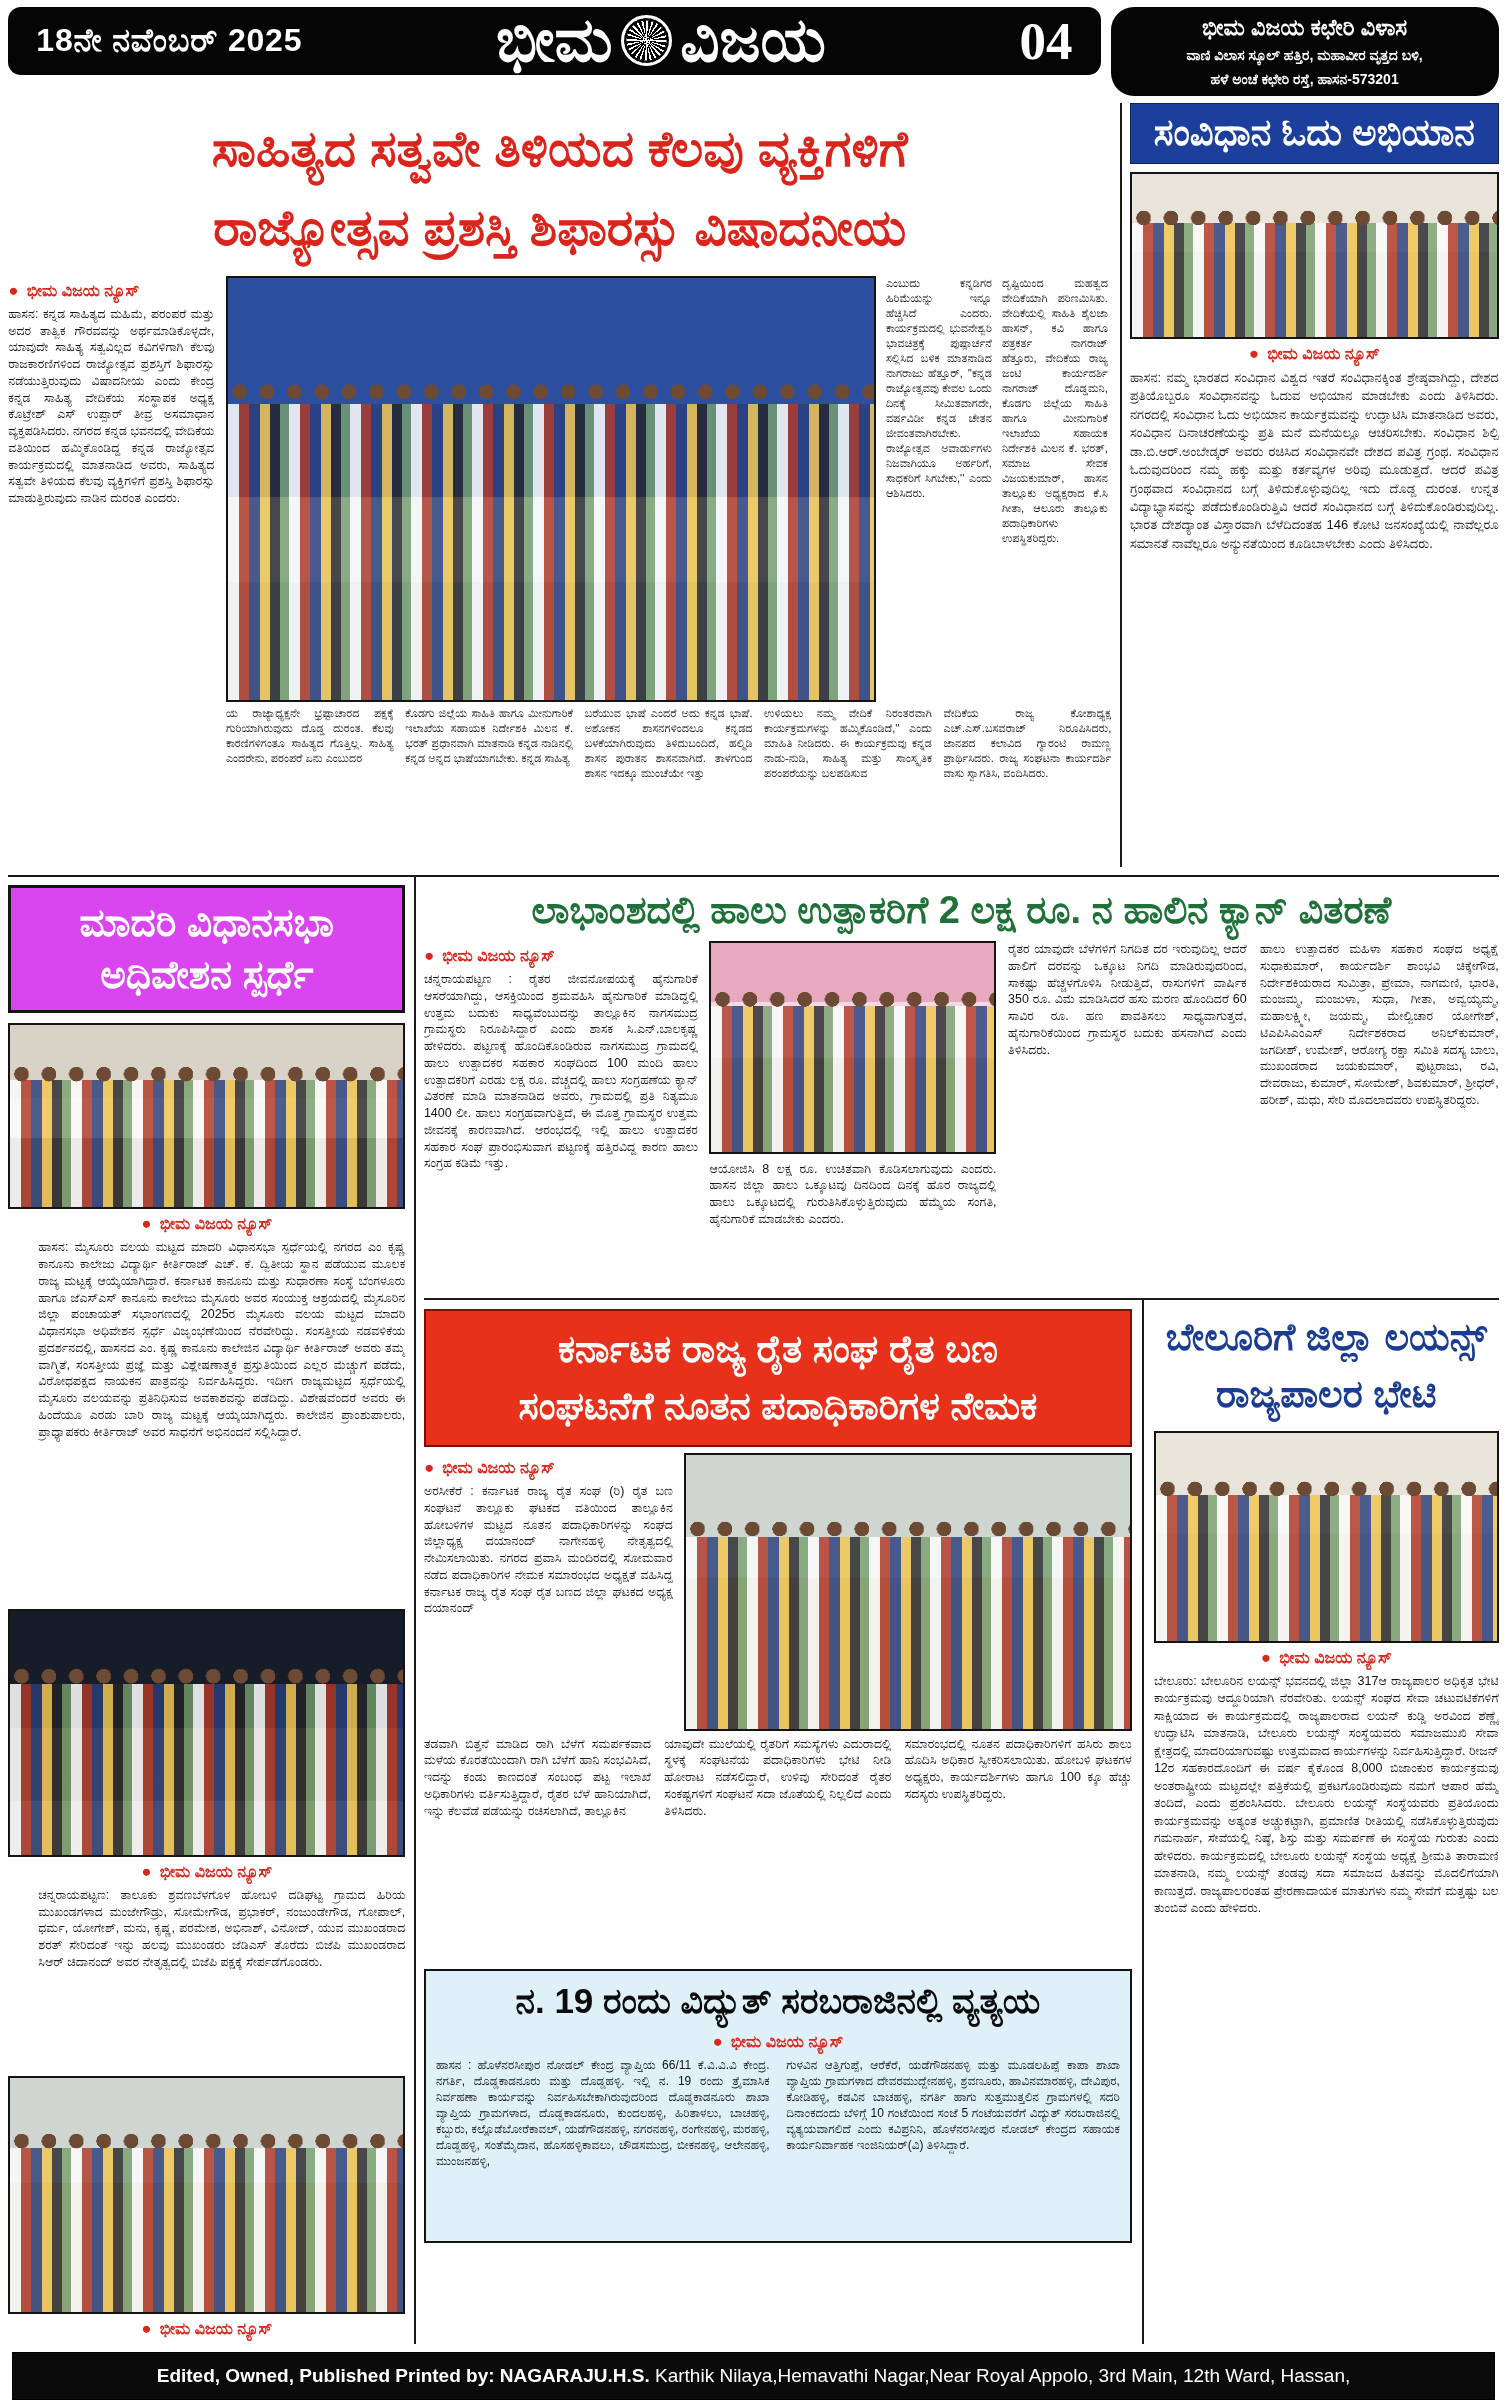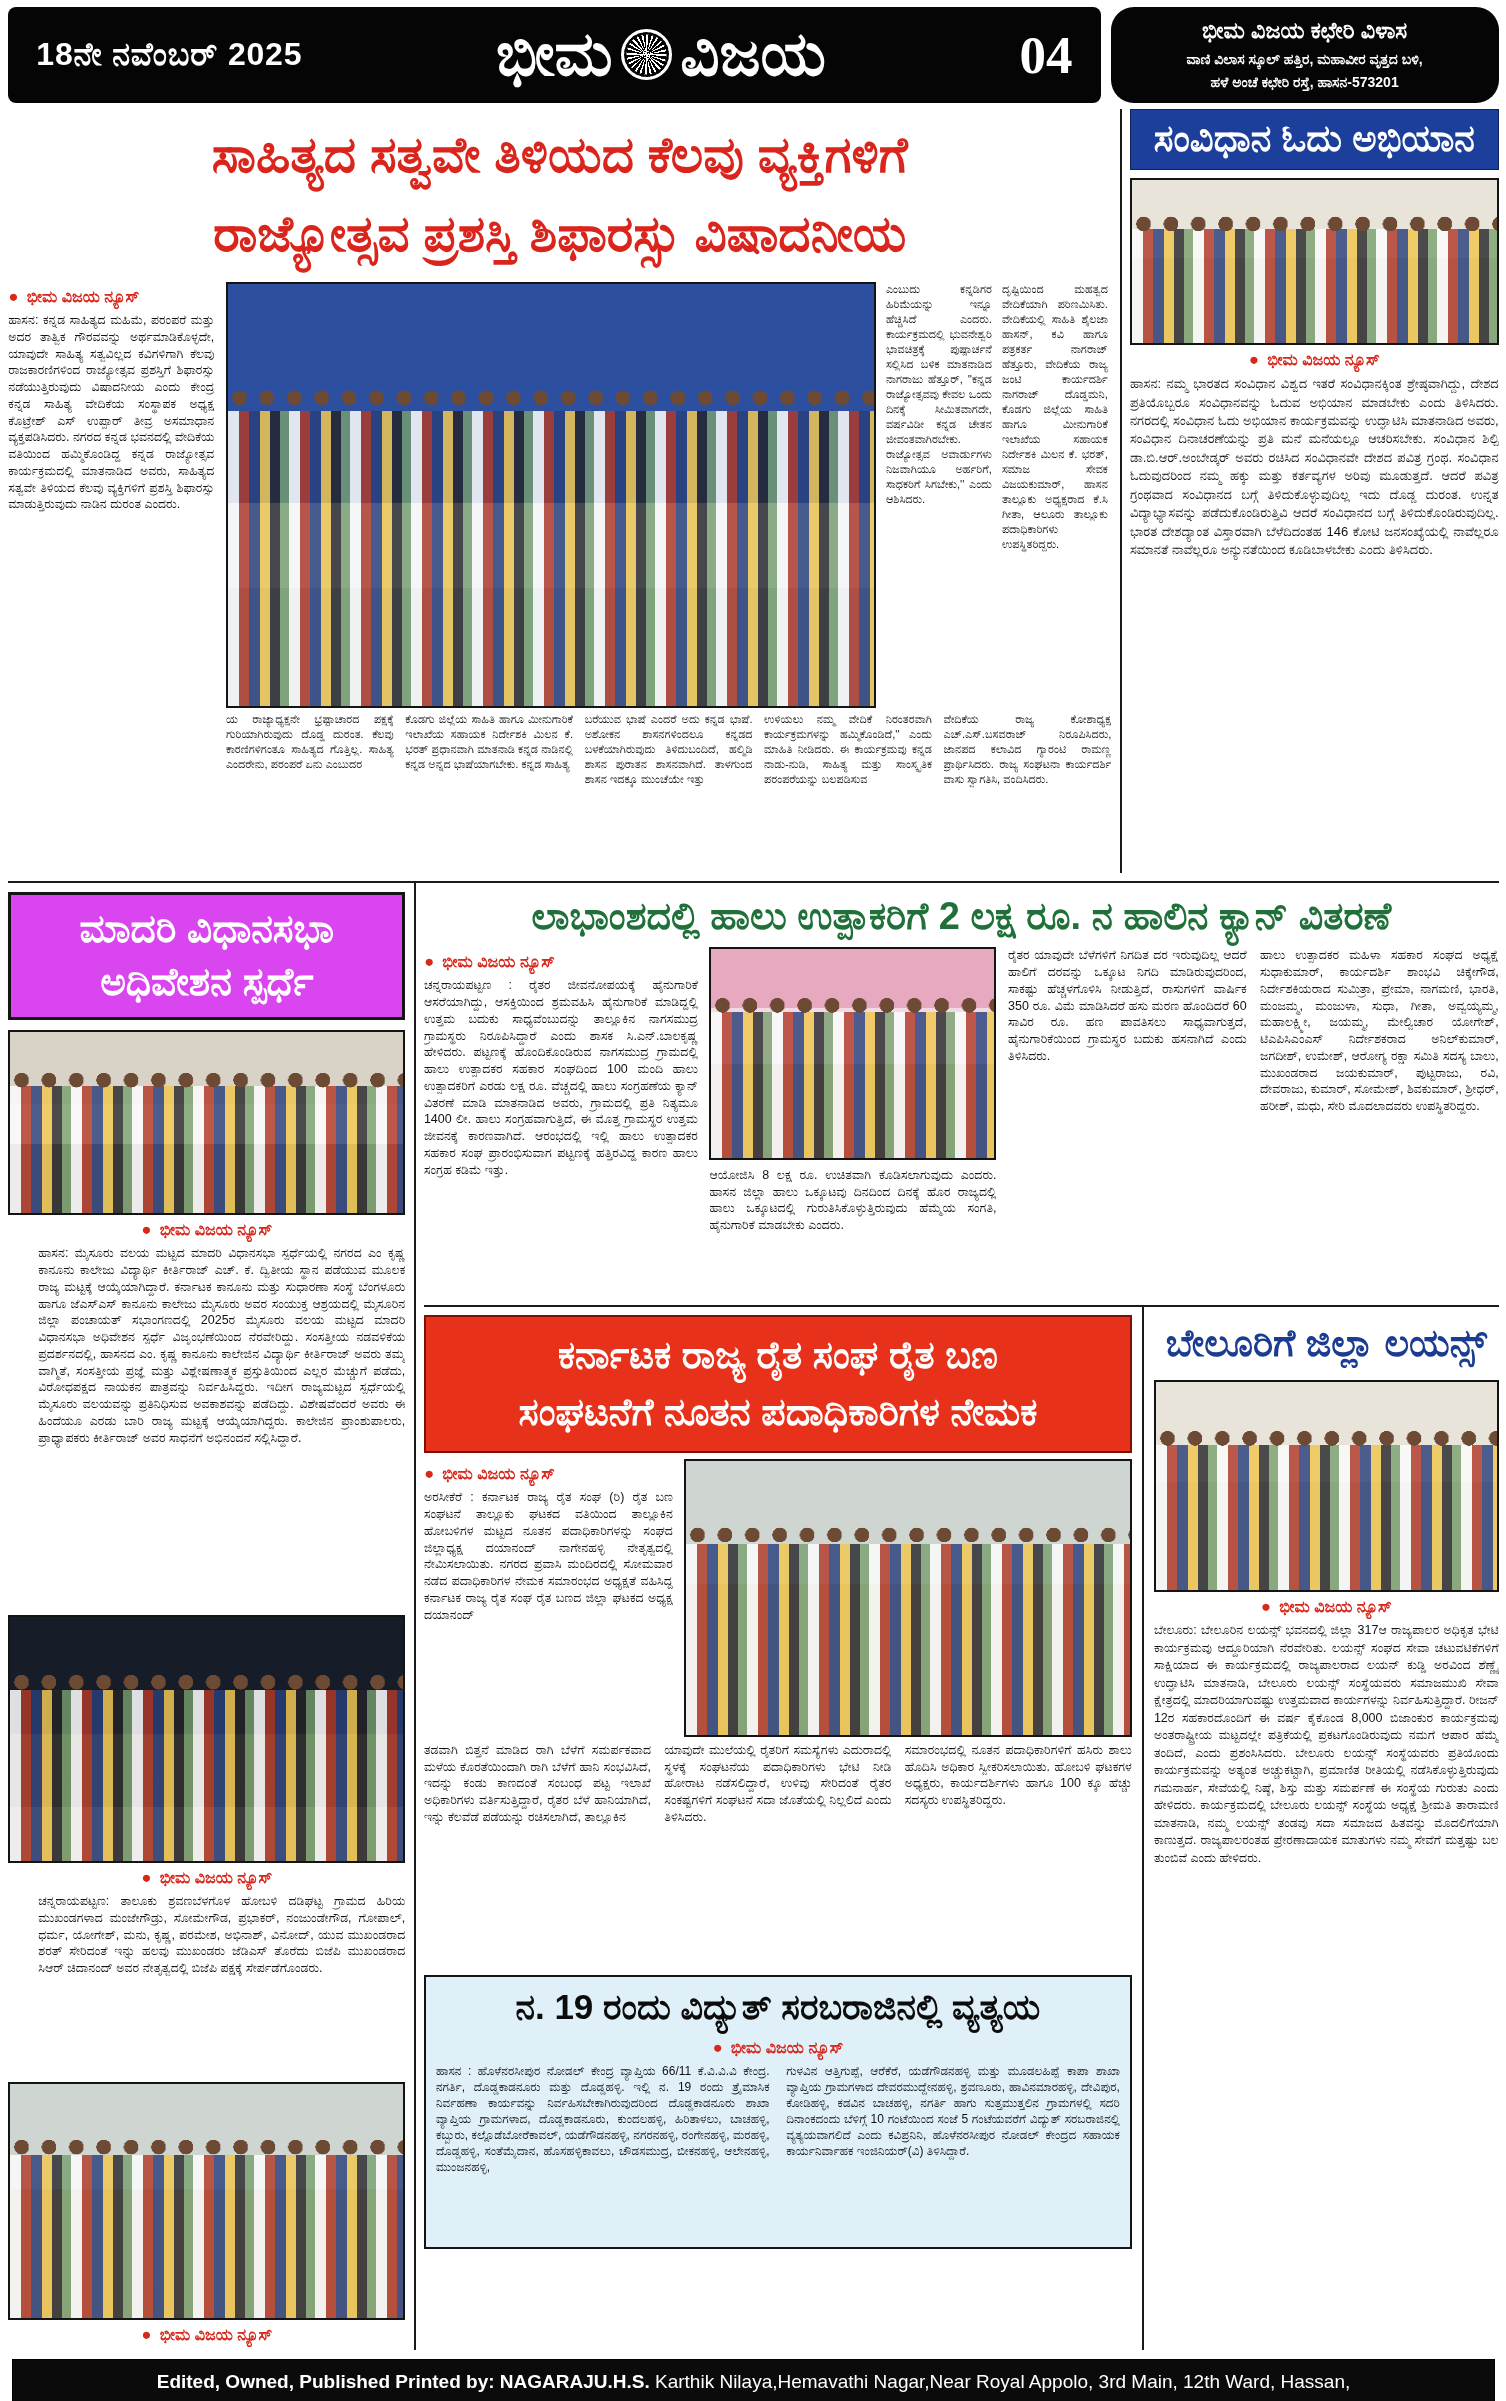--- a/index.html
+++ b/index.html
@@ -2,23 +2,23 @@
 <html style="font-size:13.3px"><head>
 <meta charset="utf-8">
 <style>
   html,body{margin:0;padding:0;background:#ffffff;}
   body{width:1507px;height:2401px;position:relative;overflow:hidden;
        font-family:"Liberation Sans","DejaVu Sans",sans-serif;color:#111;}
   .page{padding:6.6px 8.3px 0 8.3px;}
 
   
   .header{display:flex;gap:10px;align-items:stretch;}
-  .masthead-bar{flex:1;background:#050505;color:#fff;border-radius:8px;
+  .masthead-bar{flex:1;background:#050505;color:#fff;border-radius:13px;
     display:flex;align-items:center;justify-content:space-between;
-    padding:0 28px;height:96px;}
+    padding:0 28px;height:68px;}
   .date{font-size:32px;font-weight:bold;letter-spacing:0.8px;}
   .masthead{display:flex;align-items:center;gap:8.3px;font-size:61px;font-weight:bold;}
   .chakra{width:45px;height:45px;border-radius:50%;
     background:repeating-conic-gradient(#fff 0 6deg,#050505 6deg 15deg);
     border:3.3px solid #fff;box-shadow:0 0 0 2.5px #050505 inset;}
   .pageno{font-size:53px;font-weight:bold;font-family:"Liberation Serif",serif;}
   .office-box{width:365px;background:#050505;color:#fff;border-radius:23px;
     text-align:center;padding:8.3px 11.6px;display:flex;flex-direction:column;justify-content:center;gap:6.6px;}
   .office-title{font-size:22.4px;font-weight:bold;}
   .office-line{font-size:14px;font-weight:bold;}
@@ -256,20 +256,21 @@
             <div class="elec-body">
               <div class="txt">ಹಾಸನ : ಹೊಳೆನರಸೀಪುರ ನೋಡಲ್ ಕೇಂದ್ರ ವ್ಯಾಪ್ತಿಯ 66/11 ಕೆ.ವಿ.ವಿ.ವಿ ಕೇಂದ್ರ. ನಗರ್ತಿ, ದೊಡ್ಡಕಾಡನೂರು ಮತ್ತು ದೊಡ್ಡಹಳ್ಳಿ. ಇಲ್ಲಿ ನ. 19 ರಂದು ತ್ರೈಮಾಸಿಕ ನಿರ್ವಹಣಾ ಕಾರ್ಯವನ್ನು ನಿರ್ವಹಿಸಬೇಕಾಗಿರುವುದರಿಂದ ದೊಡ್ಡಕಾಡನೂರು ಶಾಖಾ ವ್ಯಾಪ್ತಿಯ ಗ್ರಾಮಗಳಾದ, ದೊಡ್ಡಕಾಡನೂರು, ಕುಂದಲಹಳ್ಳಿ, ಹಿರಿತಾಳಲು, ಬಾಚಹಳ್ಳಿ, ಕಬ್ಬುರು, ಕಲ್ಲೊಡೆಬೋರೆಕಾವಲ್, ಯಡೆಗೌಡನಹಳ್ಳಿ, ನಗರನಹಳ್ಳಿ, ರಂಗೇನಹಳ್ಳಿ, ಮರಹಳ್ಳಿ, ದೊಡ್ಡಹಳ್ಳಿ, ಸಂತೆಮೈದಾನ, ಹೊಸಹಳ್ಳಿಕಾವಲು, ಚೌಡಸಮುದ್ರ, ಬೀಕನಹಳ್ಳಿ, ಆಲೇನಹಳ್ಳಿ, ಮುಂಜನಹಳ್ಳಿ,</div>
               <div class="txt">ಗುಳವಿನ ಆತ್ತಿಗುಪ್ಪೆ, ಆರೆಕೆರೆ, ಯಡೆಗೌಡನಹಳ್ಳಿ ಮತ್ತು ಮೂಡಲಹಿಪ್ಪೆ ಕಾಪಾ ಶಾಖಾ ವ್ಯಾಪ್ತಿಯ ಗ್ರಾಮಗಳಾದ ದೇವರಮುದ್ದೇನಹಳ್ಳಿ, ಶ್ರವಣೂರು, ಹಾವಿನಮಾರಹಳ್ಳಿ, ದೇವಿಪುರ, ಕೋಡಿಹಳ್ಳಿ, ಕಡವಿನ ಬಾಚಹಳ್ಳಿ, ನಗರ್ತಿ ಹಾಗು ಸುತ್ತಮುತ್ತಲಿನ ಗ್ರಾಮಗಳಲ್ಲಿ ಸದರಿ ದಿನಾಂಕದಂದು ಬೆಳಿಗ್ಗೆ 10 ಗಂಟೆಯಿಂದ ಸಂಜೆ 5 ಗಂಟೆಯವರೆಗೆ ವಿದ್ಯುತ್ ಸರಬರಾಜಿನಲ್ಲಿ ವ್ಯತ್ಯಯವಾಗಲಿದೆ ಎಂದು ಕವಿಪ್ರನಿನಿ, ಹೊಳೆನರಸೀಪುರ ನೋಡಲ್ ಕೇಂದ್ರದ ಸಹಾಯಕ ಕಾರ್ಯನಿರ್ವಾಹಕ ಇಂಜಿನಿಯರ್(ವಿ) ತಿಳಿಸಿದ್ದಾರೆ.</div>
             </div>
           </div>
         </div>
 
         <div class="beluru-col">
           <div class="beluru-headline">
             <div>ಬೇಲೂರಿಗೆ ಜಿಲ್ಲಾ ಲಯನ್ಸ್</div>
+            <div>ರಾಜ್ಯಪಾಲರ ಭೇಟಿ</div>
           </div>
           <div class="photo photo--indoor beluru-photo"></div>
           <div class="byline">
             <span class="dot">●</span>
             <span>ಭೀಮ ವಿಜಯ ನ್ಯೂಸ್</span>
           </div>
           <div class="txt beluru-body">ಬೇಲೂರು: ಬೇಲೂರಿನ ಲಯನ್ಸ್ ಭವನದಲ್ಲಿ ಜಿಲ್ಲಾ 317ಆ ರಾಜ್ಯಪಾಲರ ಅಧಿಕೃತ ಭೇಟಿ ಕಾರ್ಯಕ್ರಮವು ಆದ್ದೂರಿಯಾಗಿ ನೆರವೇರಿತು. ಲಯನ್ಸ್ ಸಂಘದ ಸೇವಾ ಚಟುವಟಿಕೆಗಳಿಗೆ ಸಾಕ್ಷಿಯಾದ ಈ ಕಾರ್ಯಕ್ರಮದಲ್ಲಿ ರಾಜ್ಯಪಾಲರಾದ ಲಯನ್ ಕುಡ್ಡಿ ಅರವಿಂದ ಶೆಣ್ಣೈ ಉದ್ಘಾಟಿಸಿ ಮಾತನಾಡಿ, ಬೇಲೂರು ಲಯನ್ಸ್ ಸಂಸ್ಥೆಯವರು ಸಮಾಜಮುಖಿ ಸೇವಾ ಕ್ಷೇತ್ರದಲ್ಲಿ ಮಾದರಿಯಾಗುವಷ್ಟು ಉತ್ತಮವಾದ ಕಾರ್ಯಗಳನ್ನು ನಿರ್ವಹಿಸುತ್ತಿದ್ದಾರೆ. ರೀಜನ್ 12ರ ಸಹಕಾರದೊಂದಿಗೆ ಈ ವರ್ಷ ಕೈಕೊಂಡ 8,000 ಬಿಜಾಂಕುರ ಕಾರ್ಯಕ್ರಮವು ಅಂತರಾಷ್ಟ್ರೀಯ ಮಟ್ಟದಲ್ಲೇ ಪತ್ರಿಕೆಯಲ್ಲಿ ಪ್ರಕಟಗೊಂಡಿರುವುದು ನಮಗೆ ಆಪಾರ ಹೆಮ್ಮೆ ತಂದಿದೆ, ಎಂದು ಪ್ರಶಂಸಿಸಿದರು. ಬೇಲೂರು ಲಯನ್ಸ್ ಸಂಸ್ಥೆಯವರು ಪ್ರತಿಯೊಂದು ಕಾರ್ಯಕ್ರಮವನ್ನು ಅತ್ಯಂತ ಅಚ್ಚುಕಟ್ಟಾಗಿ, ಪ್ರಮಾಣಿತ ರೀತಿಯಲ್ಲಿ ನಡೆಸಿಕೊಳ್ಳುತ್ತಿರುವುದು ಗಮನಾರ್ಹ, ಸೇವೆಯಲ್ಲಿ ನಿಷ್ಠೆ, ಶಿಸ್ತು ಮತ್ತು ಸಮರ್ಪಣೆ ಈ ಸಂಸ್ಥೆಯ ಗುರುತು ಎಂದು ಹೇಳಿದರು. ಕಾರ್ಯಕ್ರಮದಲ್ಲಿ ಬೇಲೂರು ಲಯನ್ಸ್ ಸಂಸ್ಥೆಯ ಅಧ್ಯಕ್ಷೆ ಶ್ರೀಮತಿ ತಾರಾಮಣಿ ಮಾತನಾಡಿ, ನಮ್ಮ ಲಯನ್ಸ್ ತಂಡವು ಸದಾ ಸಮಾಜದ ಹಿತವನ್ನು ಮೊದಲಿಗೆಯಾಗಿ ಕಾಣುತ್ತದೆ. ರಾಜ್ಯಪಾಲರಂತಹ ಪ್ರೇರಣಾದಾಯಕ ಮಾತುಗಳು ನಮ್ಮ ಸೇವೆಗೆ ಮತ್ತಷ್ಟು ಬಲ ತುಂಬಿವೆ ಎಂದು ಹೇಳಿದರು.</div>
         </div>
       </div>
 

